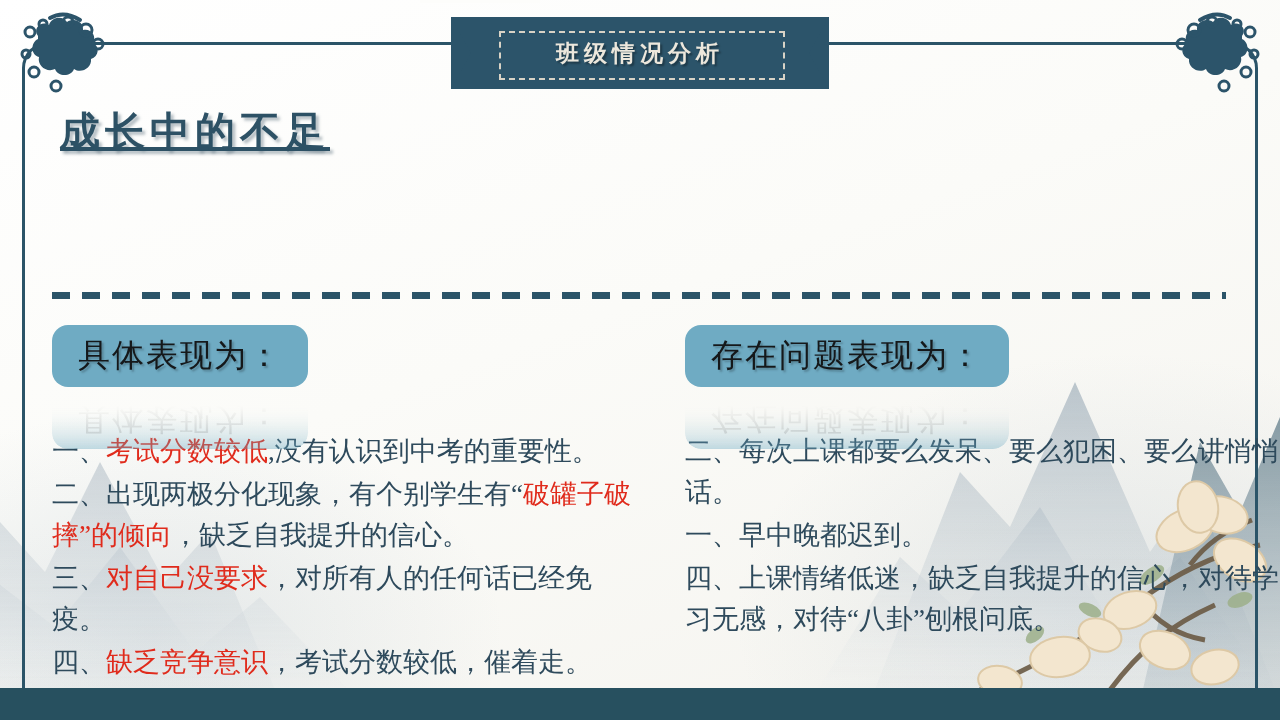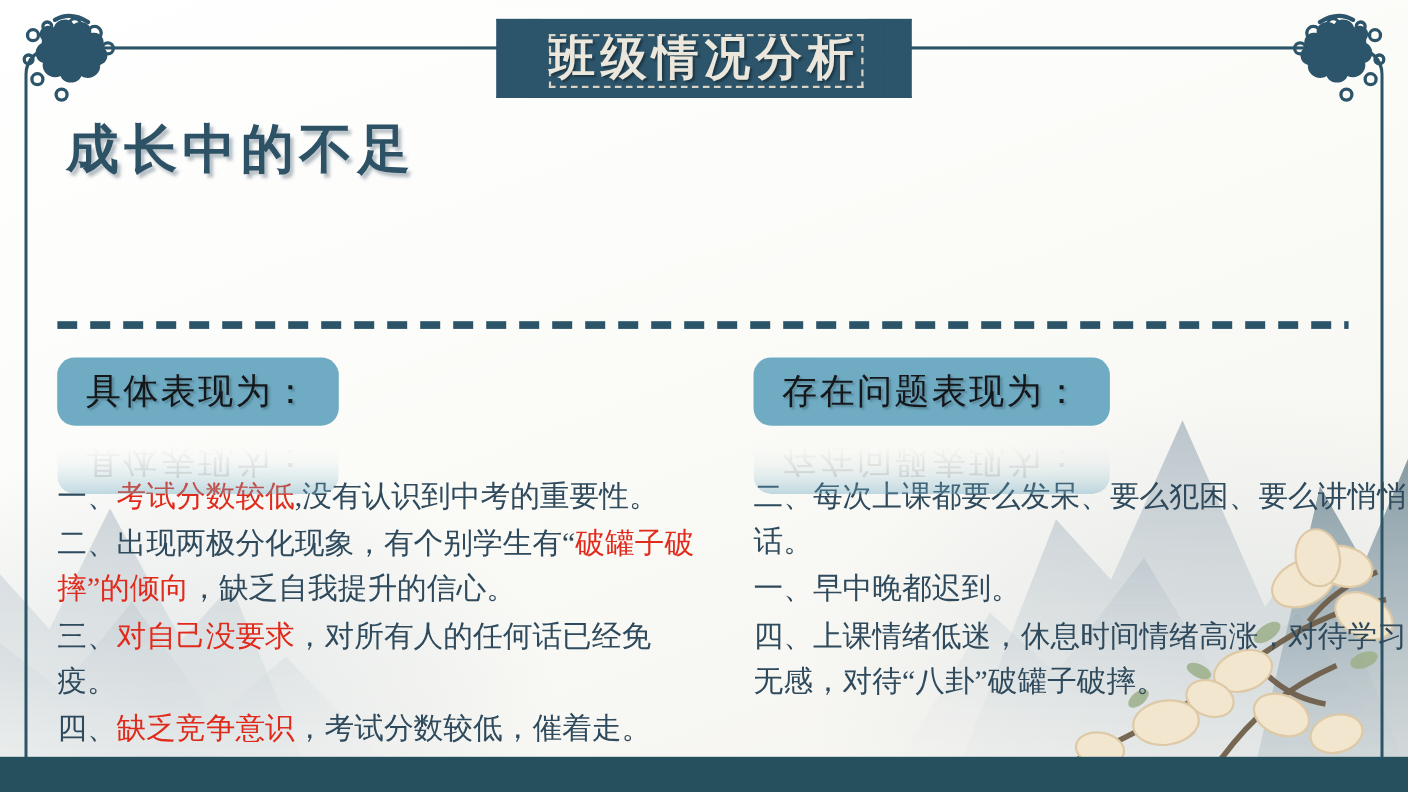--- a/index.html
+++ b/index.html
@@ -44,35 +44,36 @@
   .cloud-tr{right:10px;top:6px;transform:scaleX(-1);}
 
   
   #ribbon{
     position:absolute;left:451px;top:17px;width:378px;height:72px;
   }
   #ribbon-shape{position:absolute;inset:0;}
   #ribbon-label{
     position:absolute;left:0;right:0;top:0;height:72px;
     display:flex;align-items:center;justify-content:center;
-    color:#ece7dc;font-size:42px;letter-spacing:5px;font-weight:700;
+    color:#ece7dc;font-size:23px;letter-spacing:5px;font-weight:700;
     font-family:"Liberation Serif","DejaVu Serif",serif;
     text-shadow:2px 2px 2px rgba(0,0,0,.35);
   }
   #ribbon-dash{
     position:absolute;left:48px;top:14px;width:282px;height:45px;
     border:2px dashed #d9d3c6;
   }
 
   
   #section-title{
     position:absolute;left:60px;top:104px;
-    font-size:48px;font-weight:700;color:#2d5165;letter-spacing:5px;
+    font-size:40px;font-weight:700;color:#2d5165;letter-spacing:5px;
     font-family:"Liberation Sans","DejaVu Sans",sans-serif;
     text-shadow:3px 3px 3px rgba(90,110,125,.45);
+    text-decoration:underline;
   }
 
   
   #topic-row{position:absolute;left:150px;top:190px;height:72px;display:flex;align-items:center;}
   #topic-tag{
     position:relative;width:212px;height:64px;
     display:flex;align-items:center;justify-content:center;
     background:#2c546a;color:#f2f0e9;font-size:32px;letter-spacing:3px;
     font-family:"Liberation Serif","DejaVu Serif",serif;
     clip-path:polygon(0 8px,8px 0,calc(100% - 8px) 0,100% 8px,100% calc(100% - 8px),calc(100% - 8px) 100%,8px 100%,0 calc(100% - 8px));
@@ -263,19 +264,19 @@
   </div>
 
   <div class="col" id="col-right">
     <div class="pill-wrap">
       <div class="pill">存在问题表现为：</div>
       <div class="pill-reflection">存在问题表现为：</div>
     </div>
     <div class="body-list" id="right-list">
         <div class="li"><span class="idx">二、</span><span>每次上课都要么发呆、要么犯困、要么讲悄悄话。</span></div>
         <div class="li"><span class="idx">一、</span><span>早中晚都迟到。</span></div>
-        <div class="li"><span class="idx">四、</span><span>上课情绪低迷，休息时间情绪高涨，对待学习无感，对待“八卦”破罐子破摔。</span></div>
+        <div class="li"><span class="idx">四、</span><span>上课情绪低迷，缺乏自我提升的信心，对待学习无感，对待“八卦”刨根问底。</span></div>
       </div>
   </div>
 
   <div id="bottom-bar"></div>
 
 </div>
 
 </body></html>

